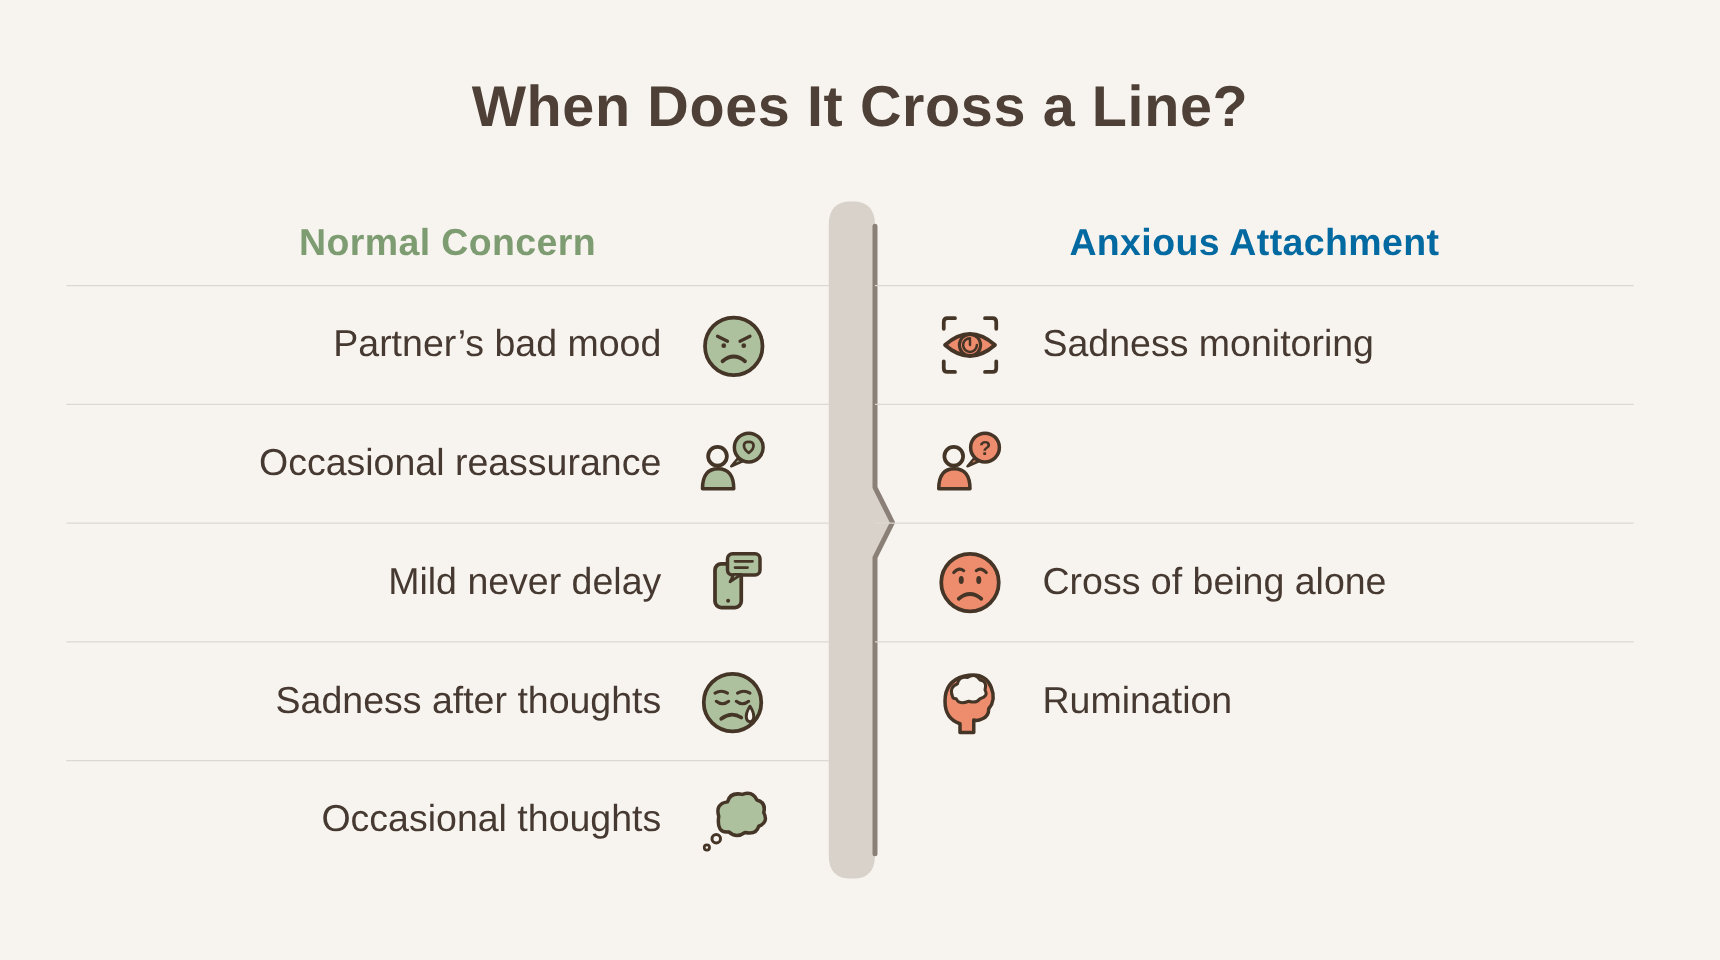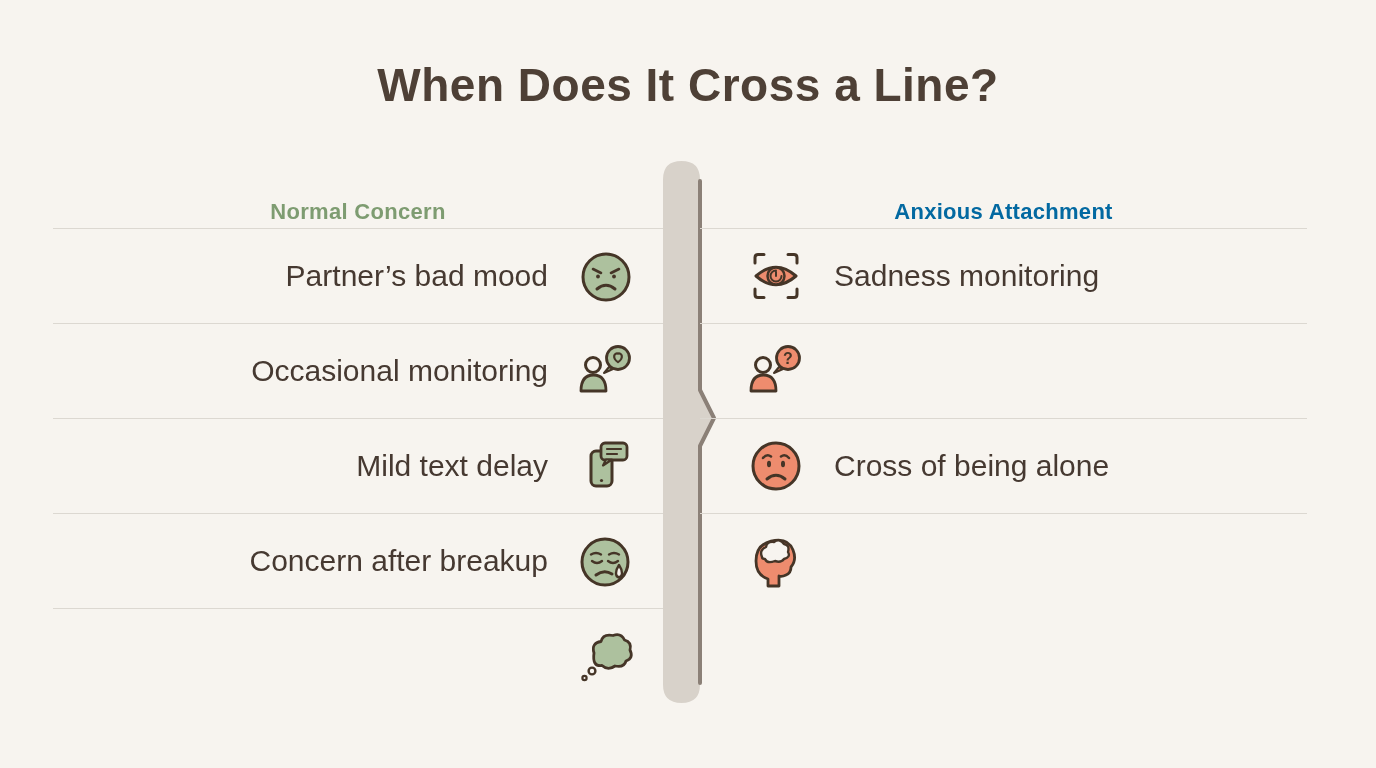--- a/index.html
+++ b/index.html
@@ -10,36 +10,36 @@
     color:#463931;
     overflow:hidden;
   }
   .stage{position:relative;width:1376px;height:768px;background:#f7f4ef;}
   .title{
     position:absolute;top:58px;left:0;width:100%;
     text-align:center;font-size:46px;font-weight:bold;color:#4e4036;
     letter-spacing:.5px;
   }
   .col-header{
-    position:absolute;top:180px;height:64px;
+    position:absolute;top:163px;height:64px;
     display:flex;align-items:center;justify-content:center;
-    font-size:22px;font-weight:bold;letter-spacing:.3px;
+    font-size:30px;font-weight:bold;letter-spacing:.3px;
   }
   .col-header.left{left:53px;width:610px;color:#7e9c71;}
   .col-header.right{left:700px;width:607px;color:#0369a1;}
   .rows{position:absolute;top:228px;}
   .rows.left{left:53px;width:610px;}
   .rows.right{left:700px;width:607px;}
   .cell{
     box-sizing:border-box;height:95px;
     border-top:1px solid #dcd8d1;
     display:flex;align-items:center;
     font-size:30px;color:#463931;
   }
-  .rows.left .cell{justify-content:flex-end;padding-right:29px;gap:30px;}
+  .rows.left .cell{justify-content:flex-end;padding-right:48px;gap:30px;}
   .rows.right .cell{justify-content:flex-start;padding-left:48px;gap:30px;}
   .icon{width:56px;height:56px;flex:0 0 auto;display:block;}
   .divider{position:absolute;left:657px;top:161px;width:64px;height:542px;}
   .lbl{white-space:nowrap;}
 </style>
 </head>
 <body>
 
 <div class="stage">
 
@@ -60,53 +60,54 @@
       <svg class="icon" viewBox="0 0 56 56">
         <circle cx="28" cy="29" r="23" fill="#adc19e" stroke="#453527" stroke-width="3"></circle>
         <path d="M15 21 L23 25 M41 21 L33 25" stroke="#453527" stroke-width="2.6" stroke-linecap="round" fill="none"></path>
         <circle cx="20" cy="28.5" r="1.9" fill="#453527"></circle>
         <circle cx="36" cy="28.5" r="1.9" fill="#453527"></circle>
         <path d="M19 41 Q28 33.5 37 41" stroke="#453527" stroke-width="3" stroke-linecap="round" fill="none"></path>
       </svg>
     </div>
 
     <div class="cell">
-      <span class="lbl">Occasional monitoring</span>
+      <span class="lbl">Occasional reassurance</span>
       <svg class="icon" viewBox="0 0 56 56">
         <circle cx="40" cy="15" r="11.5" fill="#adc19e" stroke="#453527" stroke-width="2.8"></circle>
         <path d="M31 24 L26 30 L35 26 Z" fill="#adc19e" stroke="#453527" stroke-width="2" stroke-linejoin="round"></path>
         <path d="M36.2 13 a2.9 2.9 0 0 1 3.8 -2.4 a2.9 2.9 0 0 1 3.8 2.4 q.4 3.4 -3.8 6.2 q-4.2 -2.8 -3.8 -6.2 Z" fill="none" stroke="#453527" stroke-width="2.2" stroke-linejoin="round"></path>
         <circle cx="15" cy="22" r="7.5" fill="#f7f4ef" stroke="#453527" stroke-width="3"></circle>
         <path d="M3 48 Q3 32 15.5 32 Q28 32 28 48 Z" fill="#adc19e" stroke="#453527" stroke-width="2.8" stroke-linejoin="round"></path>
       </svg>
     </div>
 
     <div class="cell">
-      <span class="lbl">Mild text delay</span>
+      <span class="lbl">Mild never delay</span>
       <svg class="icon" viewBox="0 0 56 56">
         <rect x="13" y="13" width="21" height="35" rx="5" fill="#adc19e" stroke="#453527" stroke-width="3"></rect>
         <circle cx="23.5" cy="42.5" r="1.6" fill="#453527"></circle>
         <rect x="23" y="5" width="26" height="17" rx="4" fill="#adc19e" stroke="#453527" stroke-width="2.8"></rect>
         <path d="M28 21.5 L25 27.5 L34 21.5 Z" fill="#adc19e" stroke="#453527" stroke-width="2.2" stroke-linejoin="round"></path>
         <path d="M29 11 H43 M29 16 H39" stroke="#453527" stroke-width="2.2" stroke-linecap="round"></path>
       </svg>
     </div>
 
     <div class="cell">
-      <span class="lbl">Concern after breakup</span>
+      <span class="lbl">Sadness after thoughts</span>
       <svg class="icon" viewBox="0 0 56 56">
         <circle cx="27" cy="29" r="23" fill="#adc19e" stroke="#453527" stroke-width="3"></circle>
         <path d="M13 21.5 Q18 18.5 23 21.5 M31 21.5 Q36 18.5 41 21.5" stroke="#453527" stroke-width="2.4" stroke-linecap="round" fill="none"></path>
         <path d="M14 28 Q19 32 24 28 M30 28 Q35 32 40 28" stroke="#453527" stroke-width="2.4" stroke-linecap="round" fill="none"></path>
         <path d="M18 42 Q26 36 34 41" stroke="#453527" stroke-width="3" stroke-linecap="round" fill="none"></path>
         <path d="M41 32 C45 38 45 43.5 41 44.5 C37 43.5 37 38 41 32 Z" fill="#f7f4ef" stroke="#453527" stroke-width="2.4" stroke-linejoin="round"></path>
       </svg>
     </div>
 
     <div class="cell">
+      <span class="lbl">Occasional thoughts</span>
       <svg class="icon" viewBox="0 0 56 56">
         <path d="M16 25 Q13 15 23 13.5 Q25 5.5 35 7.5 Q43 4.5 46.5 12 Q54 14 52 22 Q56 30 48 33 Q46 40 37 38 Q30 43 24 37.5 Q14 39 16 25 Z" fill="#adc19e" stroke="#453527" stroke-width="2.8" stroke-linejoin="round"></path>
         <circle cx="14" cy="43" r="3.4" fill="#f7f4ef" stroke="#453527" stroke-width="2.4"></circle>
         <circle cx="6.5" cy="50" r="2.1" fill="#f7f4ef" stroke="#453527" stroke-width="2.2"></circle>
       </svg>
     </div>
   </div>
 
   <div class="rows right">
 
@@ -145,16 +146,17 @@
         <path d="M19 41 Q28 33.5 37 41" stroke="#453527" stroke-width="3" stroke-linecap="round" fill="none"></path>
       </svg>
       <span class="lbl">Cross of being alone</span>
     </div>
 
     <div class="cell">
       <svg class="icon" viewBox="0 0 56 56">
         <path d="M20 53 L20 46 Q8 42 8 28 Q8 12 23 8 Q40 4 45 17 Q49 27 43 34 Q43 40 38 42 Q34 44 31 43 L31 53 Z" fill="#ee8c6e" stroke="#453527" stroke-width="2.8" stroke-linejoin="round"></path>
         <path d="M14 24 Q11 17 18 14 Q19 8 26 9 Q32 5 36 11 Q42 12 40 19 Q43 24 36 26 Q33 30 27 28 Q19 31 17 26 Q14 26 14 24 Z" fill="#f7f4ef" stroke="#453527" stroke-width="2.4" stroke-linejoin="round"></path>
       </svg>
+      <span class="lbl">Rumination</span>
     </div>
   </div>
 
 </div>
 
 </body></html>

